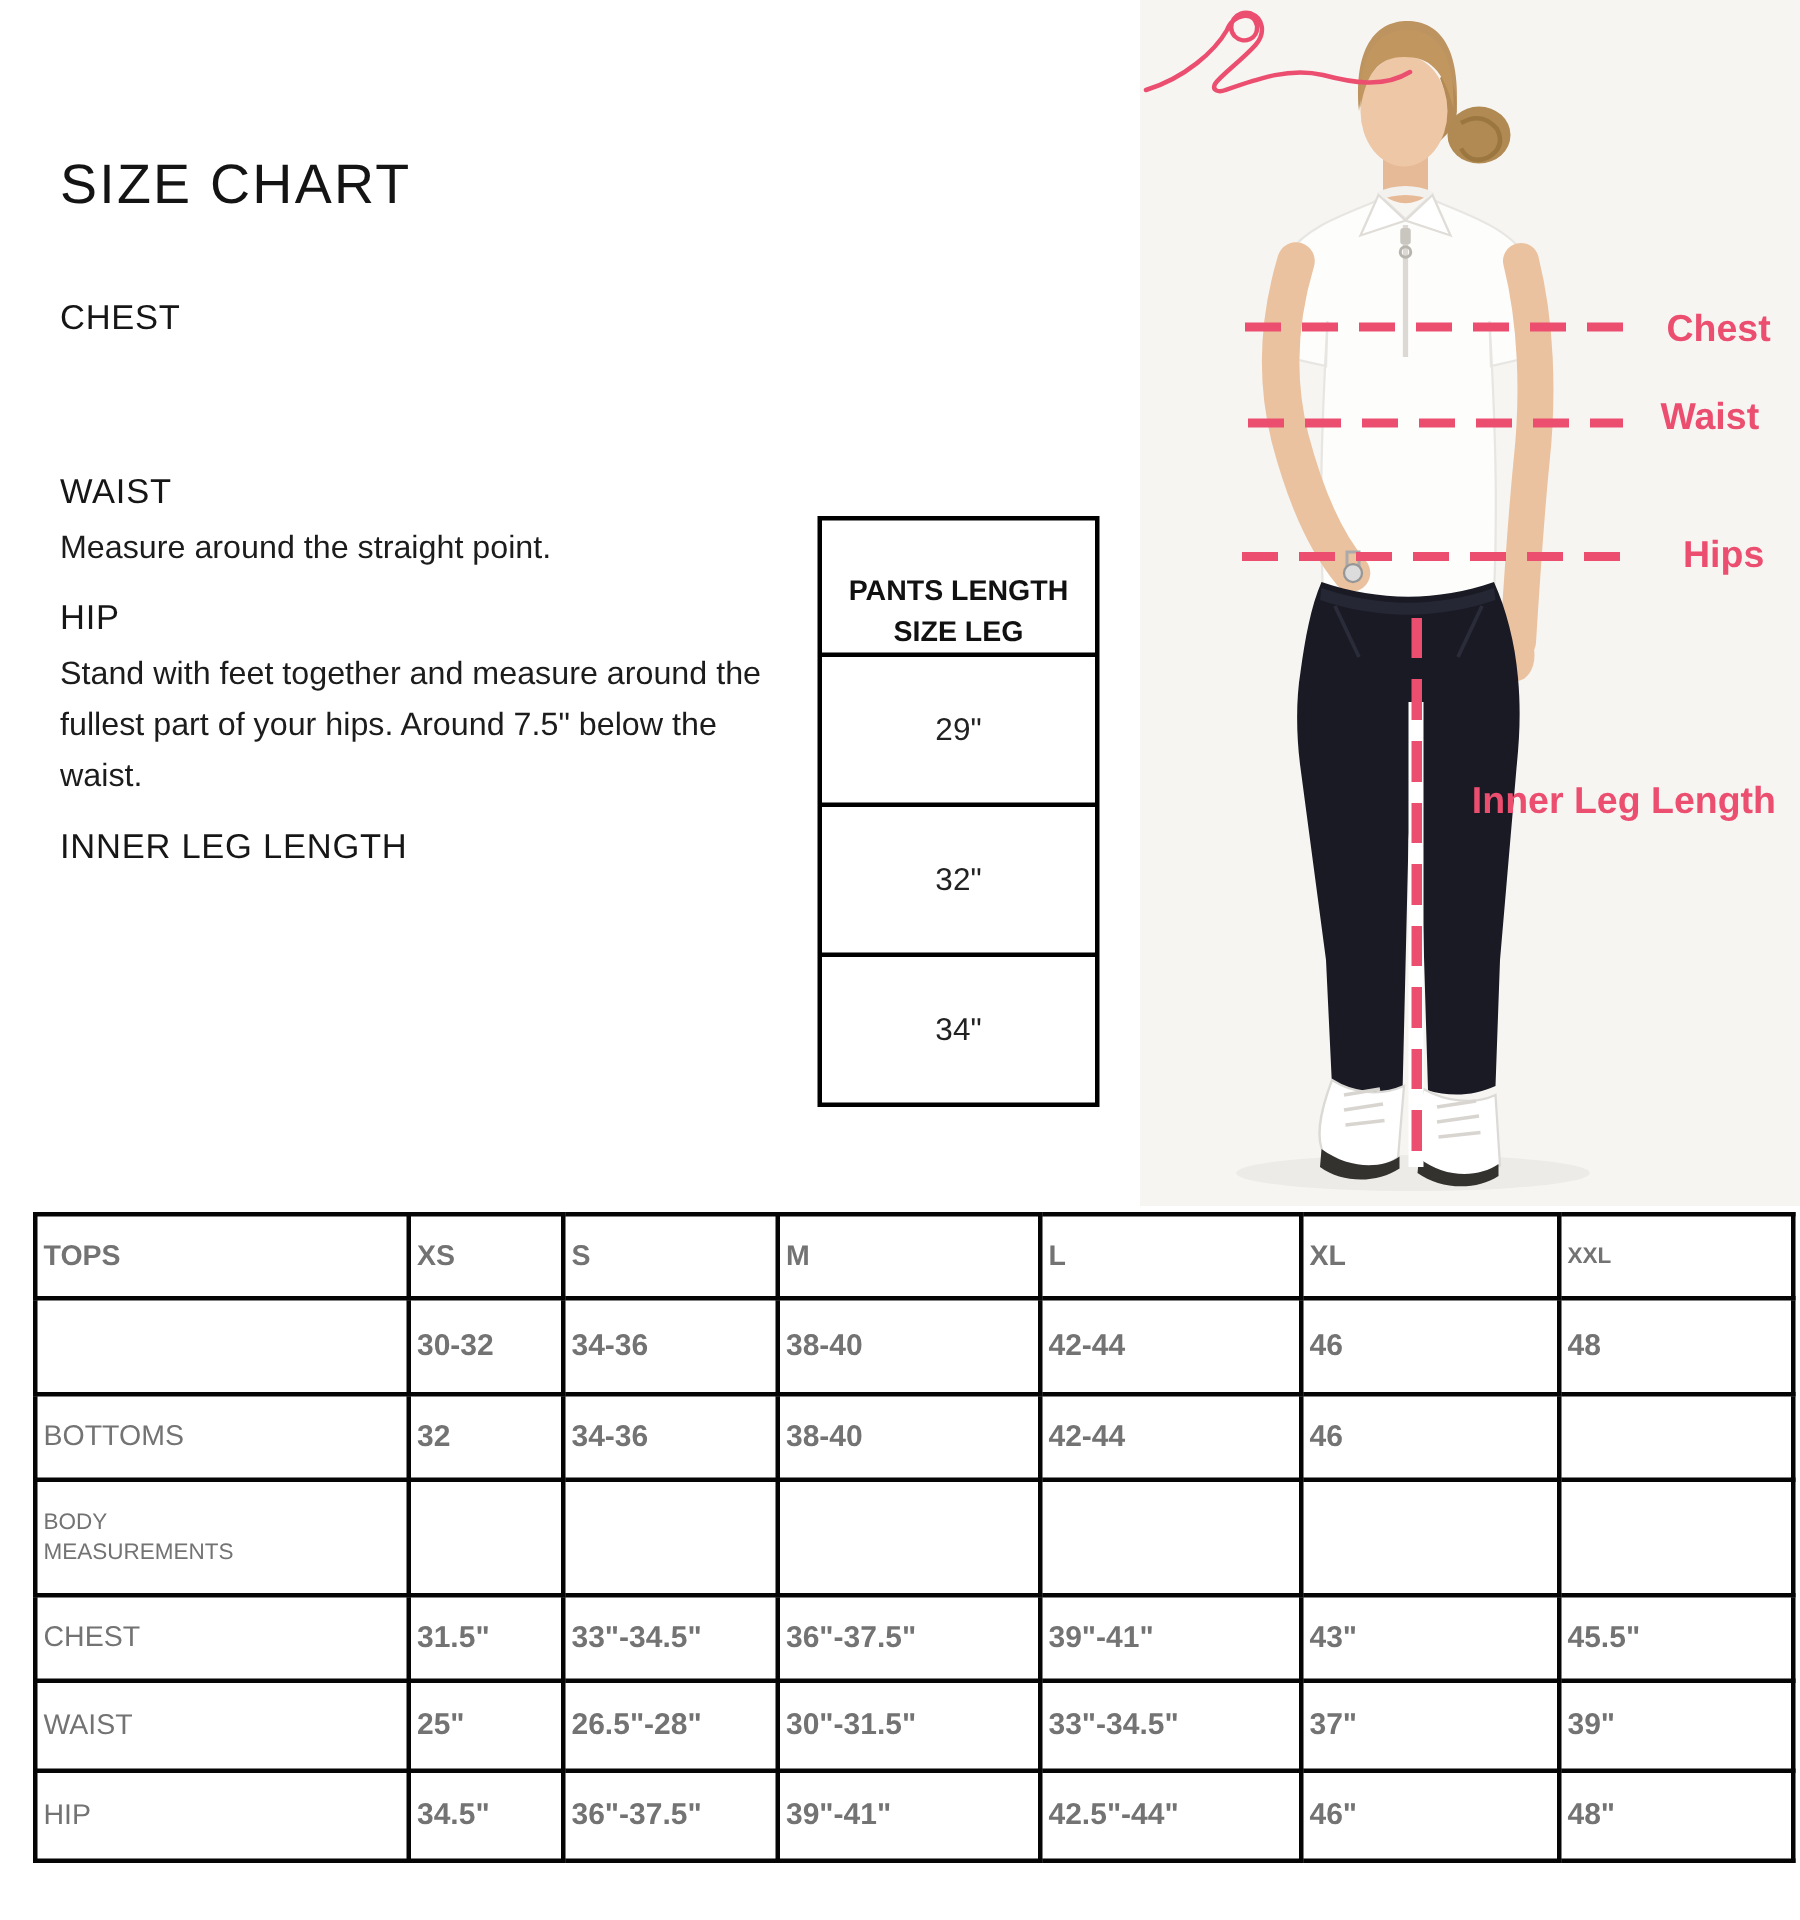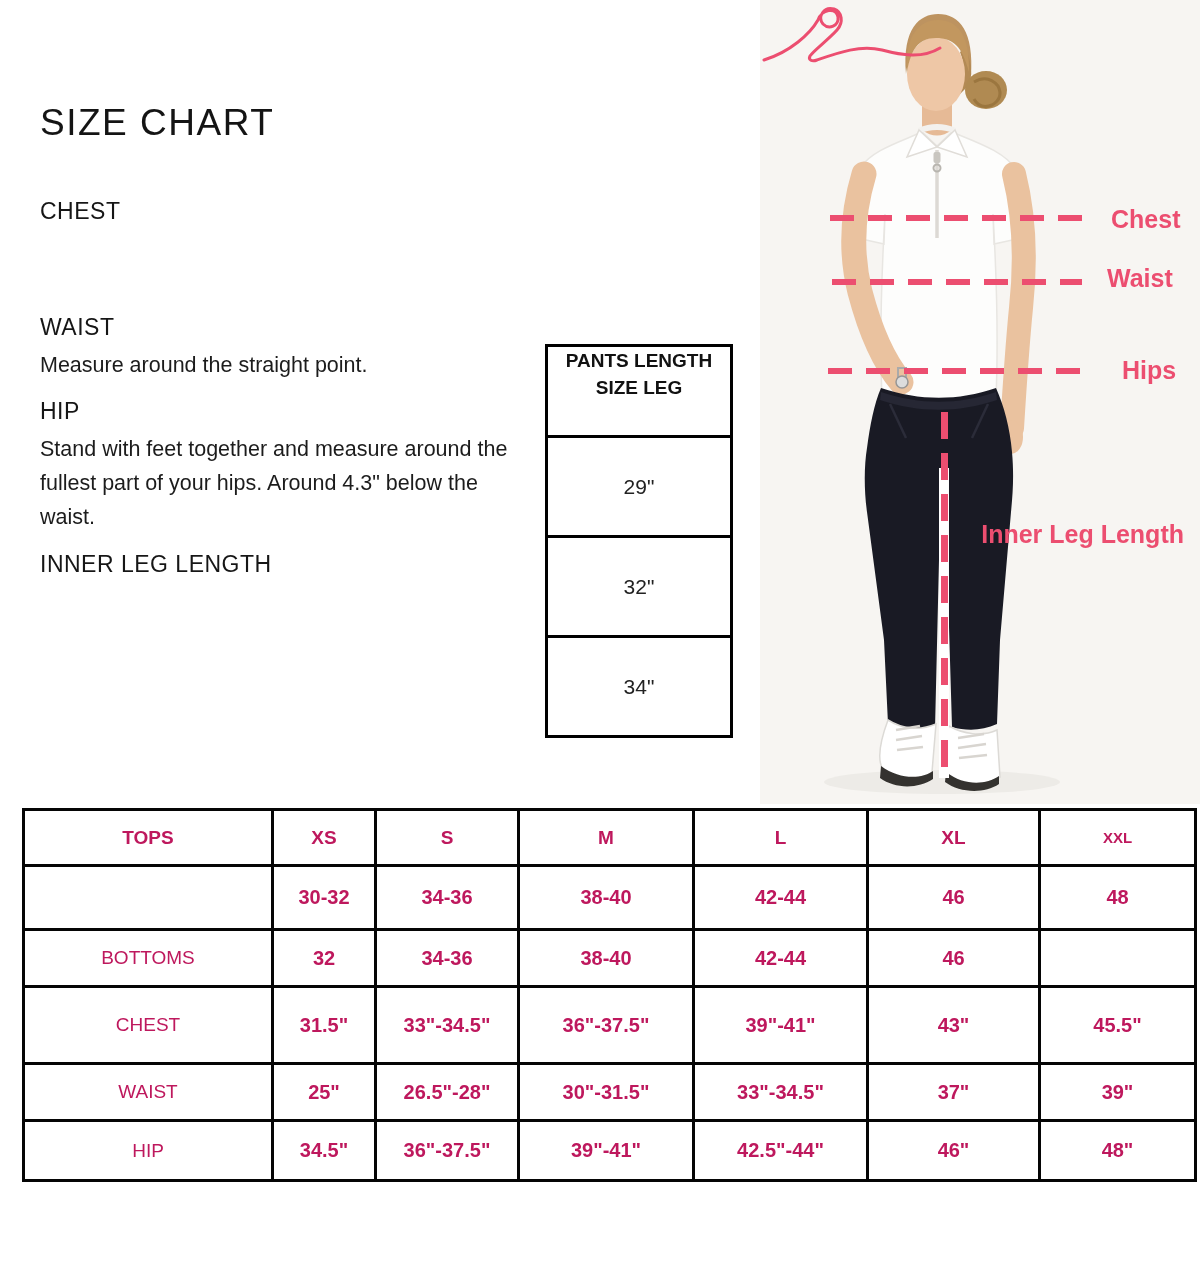--- a/index.html
+++ b/index.html
@@ -15,21 +15,21 @@
   .guide-section{position:absolute;left:40px;width:470px;}
   .guide-heading{font-size:23px;font-weight:400;letter-spacing:.5px;color:#161616;
                  margin:0 0 7px 0;}
   .guide-body{font-size:21.5px;line-height:34px;color:#1c1c1c;margin:0;}
   .gs-0{top:198px;} .gs-1{top:314px;} .gs-2{top:398px;} .gs-3{top:551px;}
 
   
   .pants-table{position:absolute;left:545px;top:344px;width:188px;height:394px;
                border:3px solid #000;box-sizing:border-box;background:#fff;
                display:flex;flex-direction:column;}
-  .pants-header{height:88px;display:flex;flex-direction:column;justify-content:flex-start;
+  .pants-header{height:88px;display:flex;flex-direction:column;justify-content:flex-end;
                 align-items:center;font-weight:700;font-size:19px;line-height:27px;
                 color:#111;}
   .pants-cell{flex:1;border-top:3px solid #000;display:flex;align-items:center;
               justify-content:center;font-size:21px;color:#222;}
 
   
   .photo{position:absolute;left:760px;top:0;width:440px;height:804px;
          background:#f7f5f2;overflow:hidden;}
   .photo svg{position:absolute;left:0;top:0;}
 
@@ -45,22 +45,22 @@
   .measure-label{position:absolute;color:var(--pink);font-weight:700;font-size:25px;}
   .lbl-chest{left:351px;top:205px;}
   .lbl-waist{left:347px;top:264px;}
   .lbl-hips{left:362px;top:356px;}
   .lbl-innerleg{right:16px;top:520px;font-size:25px;}
   .heart-squiggle{position:absolute;left:242px;top:548px;}
 
   
   .size-table-wrap{position:absolute;left:22px;top:808px;width:1174px;}
   table.size-table{border-collapse:collapse;table-layout:fixed;width:100%;background:#fff;}
-  table.size-table td{border:3px solid #050505;text-align:center;vertical-align:middle;
-                      padding:0 4px;color:#be185d;overflow:hidden;}
+  table.size-table td{border:3px solid #050505;vertical-align:middle;
+                      padding:0 4px;color:#737373;overflow:hidden;}
   table.size-table tr:nth-child(1){height:56px;}
   table.size-table tr:nth-child(2){height:64px;}
   table.size-table tr:nth-child(3){height:57px;}
   table.size-table tr:nth-child(4){height:77px;}
   table.size-table tr:nth-child(5){height:57px;}
   table.size-table tr:nth-child(6){height:60px;}
   table.size-table tr:nth-child(7){height:60px;}
   td.hdr{font-weight:700;font-size:19px;}
   td.hdr-xxl{font-size:15px;}
   td.lbl{font-weight:400;font-size:19px;}
@@ -79,21 +79,21 @@
 
   <div class="guide-section gs-0">
     <div class="guide-heading">CHEST</div>
   </div>
   <div class="guide-section gs-1">
     <div class="guide-heading">WAIST</div>
     <p class="guide-body">Measure around the straight point.</p>
   </div>
   <div class="guide-section gs-2">
     <div class="guide-heading">HIP</div>
-    <p class="guide-body">Stand with feet together and measure around the fullest part of your hips. Around 4.3" below the waist.</p>
+    <p class="guide-body">Stand with feet together and measure around the fullest part of your hips. Around 7.5" below the waist.</p>
   </div>
   <div class="guide-section gs-3">
     <div class="guide-heading">INNER LEG LENGTH</div>
   </div>
 
   <div class="pants-table">
     <div class="pants-header">
       <span>PANTS LENGTH</span>
       <span>SIZE LEG</span>
     </div>
@@ -221,20 +221,29 @@
           <tr>
             <td class="lbl"><span>BOTTOMS</span></td>
             <td class="val">32</td>
             <td class="val">34-36</td>
             <td class="val">38-40</td>
             <td class="val">42-44</td>
             <td class="val">46</td>
             <td class="val"></td>
           </tr>
           <tr>
+            <td class="lbl lbl-small"><span>BODY MEASUREMENTS</span></td>
+            <td class="val"></td>
+            <td class="val"></td>
+            <td class="val"></td>
+            <td class="val"></td>
+            <td class="val"></td>
+            <td class="val"></td>
+          </tr>
+          <tr>
             <td class="lbl"><span>CHEST</span></td>
             <td class="val">31.5"</td>
             <td class="val">33"-34.5"</td>
             <td class="val">36"-37.5"</td>
             <td class="val">39"-41"</td>
             <td class="val">43"</td>
             <td class="val">45.5"</td>
           </tr>
           <tr>
             <td class="lbl"><span>WAIST</span></td>

